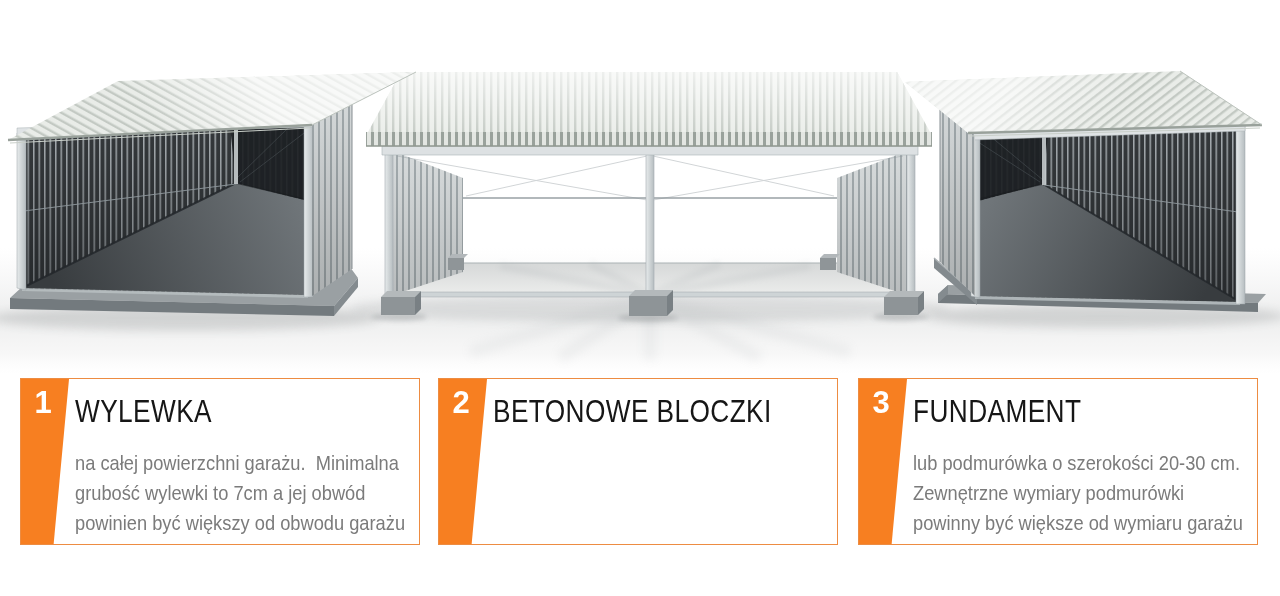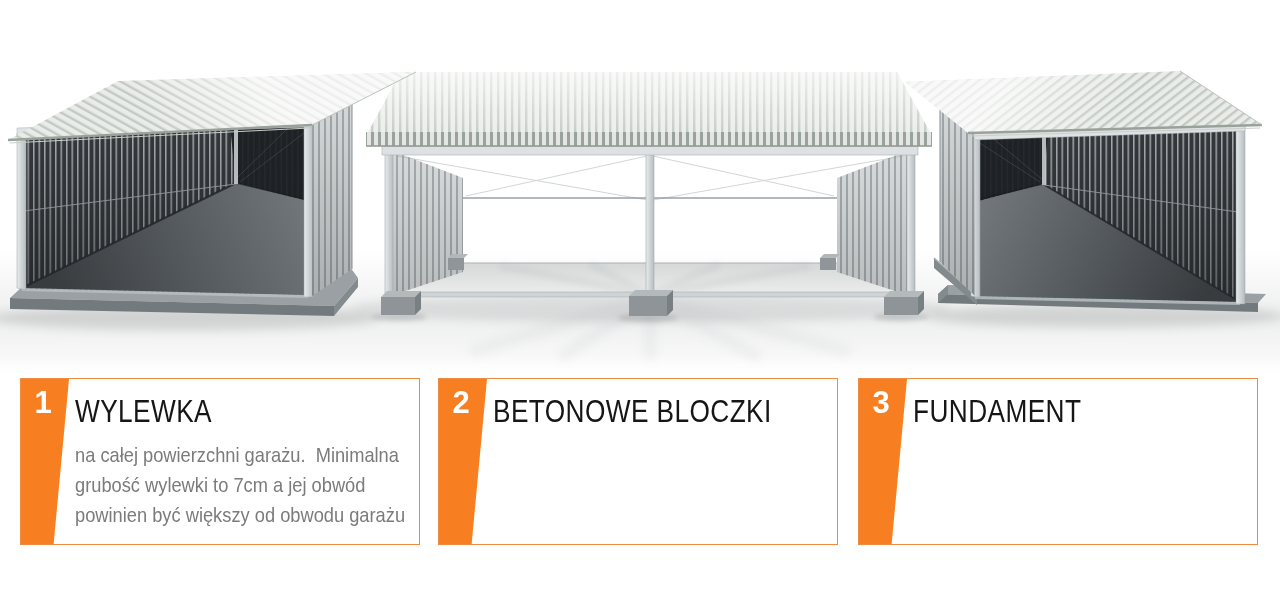--- a/index.html
+++ b/index.html
@@ -22,21 +22,21 @@
     clip-path:polygon(0 0,100% 0,68% 100%,0 100%);
   }
   .num{
     position:absolute;left:0;top:8px;width:44px;text-align:center;
     color:#ffffff;font-size:31px;font-weight:bold;line-height:1;
   }
   .card-title{
     margin:15px 0 0 54px;font-size:32px;line-height:34px;color:#161616;
     transform:scaleX(.82);transform-origin:0 50%;white-space:pre;letter-spacing:.5px;
   }
-  .card-body{margin:12px 0 0 54px;color:#7B7B7B;}
+  .card-body{margin:20px 0 0 54px;color:#7B7B7B;}
   .card-body div{
     font-size:21px;line-height:30px;white-space:pre;
     transform:scaleX(.87);transform-origin:0 50%;
   }
 </style>
 </head>
 <body>
 
 <div class="stage">
 
@@ -270,15 +270,20 @@
   <div class="card card-2">
     <div class="badge"></div>
     <div class="num">2</div>
     <div class="card-title">BETONOWE BLOCZKI</div>
   </div>
 
   <div class="card card-3">
     <div class="badge"></div>
     <div class="num">3</div>
     <div class="card-title">FUNDAMENT</div>
+    <div class="card-body">
+      <div>lub podmurówka o szerokości 20-30 cm.</div>
+      <div>Zewnętrzne wymiary podmurówki</div>
+      <div>powinny być większe od wymiaru garażu</div>
+    </div>
   </div>
 
 </div>
 
 </body></html>

